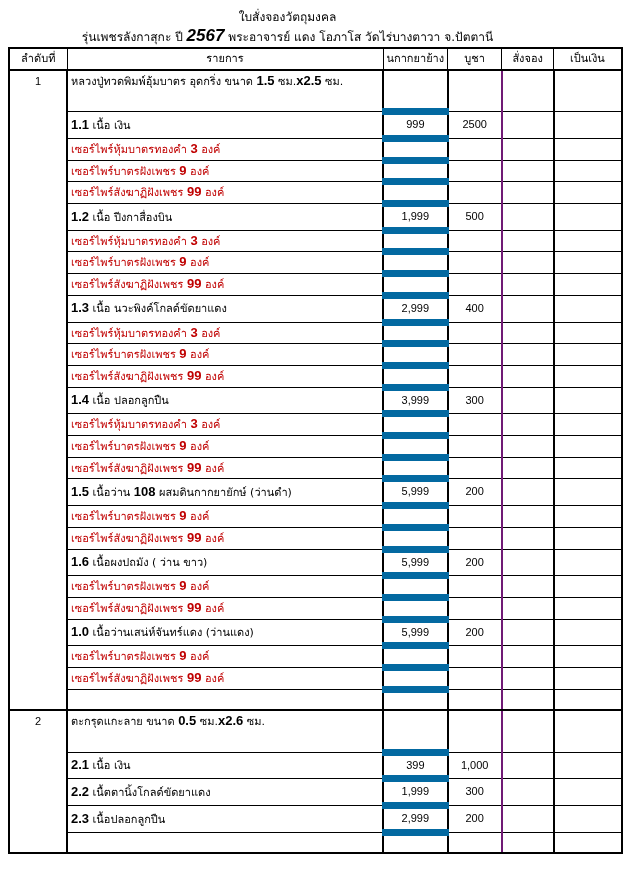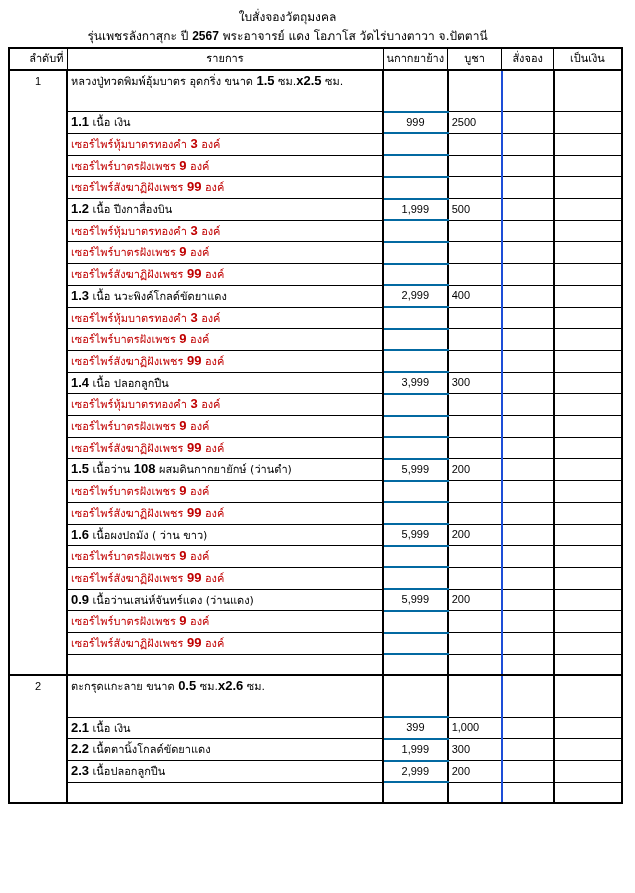--- a/index.html
+++ b/index.html
@@ -1,31 +1,31 @@
 <!DOCTYPE html>
 <html><head>
 <meta charset="utf-8">
 <style>
   html, body { margin: 0; padding: 0; background: #ffffff; }
   body { width: 635px; height: 893px; position: relative; overflow: hidden;
          font-family: "DejaVu Sans", "Liberation Sans", sans-serif; color: #000; }
   .title { position: absolute; left: 0; width: 575px; text-align: center; font-size: 12px; }
   .t1 { top: 7px; }
   .t2 { top: 26px; }
-  .t2 b { font-family: "Liberation Sans", sans-serif; font-weight: bold; font-size: 12px; }
+  .t2 b { font-family: "Liberation Sans", sans-serif; font-weight: bold; font-size: 17px; font-style: italic; }
   table.grid { position: absolute; left: 8px; top: 47px; border-collapse: collapse; table-layout: fixed;
                border: 2px solid #000; }
   table.grid td, table.grid th { padding: 0 3px; font-size: 11px; white-space: nowrap; overflow: hidden;
                height: 19.7px; line-height: 19.7px; box-sizing: border-box; font-weight: normal; }
   .hdr th { border: 1px solid #000; border-bottom: 2px solid #000; text-align: center; height: 21px; line-height: 21px; }
-  .hdr th.first { text-align: right; }
+  .hdr th.first { text-align: center; }
   .c-no { width: 58px; border-right: 2px solid #000; text-align: center; vertical-align: top; }
   .c-item { width: 316px; border-right: 2px solid #000; border-bottom: 1px solid #000; text-align: left; }
-  .c-qty { width: 64px; border-right: 2px solid #000; border-bottom: 2px solid #0369a1; text-align: center; }
-  .c-price { width: 54px; border-right: 2px solid #1d4ed8; border-bottom: 1px solid #000; }
+  .c-qty { width: 64px; border-right: 2px solid #000; border-bottom: 7px solid #0369a1; text-align: center; }
+  .c-price { width: 54px; border-right: 2px solid #701a75; border-bottom: 1px solid #000; text-align: center; }
   .c-order { width: 52px; border-right: 2px solid #000; border-bottom: 1px solid #000; }
   .c-total { width: 68px; border-bottom: 1px solid #000; }
   .num { font-family: "Liberation Sans", sans-serif; font-weight: bold; font-size: 13px; }
   td.numcell { font-family: "Liberation Sans", sans-serif; font-weight: bold; font-size: 13px; }
   .no-cell { font-family: "Liberation Sans", sans-serif; font-weight: bold; font-size: 13px; padding-top: 0; line-height: 20px; }
   tr.section-title td { height: 42px; vertical-align: top; line-height: 20px; }
   tr.section-title td.c-item { vertical-align: top; }
   .red { color: #c00000; }
   .red .num { color: #c00000; }
   tr.section-end td { border-bottom: 2px solid #000; }
@@ -212,21 +212,21 @@
         <td class="c-total"></td>
       </tr>
       <tr class="red">
         <td class="c-item"><span>เซอร์ไพร์สังฆาฏิฝังเพชร </span><span class="num">99</span><span> องค์</span></td>
         <td class="c-qty numcell"></td>
         <td class="c-price numcell"></td>
         <td class="c-order"></td>
         <td class="c-total"></td>
       </tr>
       <tr>
-        <td class="c-item"><span class="num">0.9</span><span> เนื้อว่านเสน่ห์จันทร์แดง (ว่านแดง)</span></td>
+        <td class="c-item"><span class="num">1.0</span><span> เนื้อว่านเสน่ห์จันทร์แดง (ว่านแดง)</span></td>
         <td class="c-qty numcell">5,999</td>
         <td class="c-price numcell">200</td>
         <td class="c-order"></td>
         <td class="c-total"></td>
       </tr>
       <tr class="red">
         <td class="c-item"><span>เซอร์ไพร์บาตรฝังเพชร </span><span class="num">9</span><span> องค์</span></td>
         <td class="c-qty numcell"></td>
         <td class="c-price numcell"></td>
         <td class="c-order"></td>

